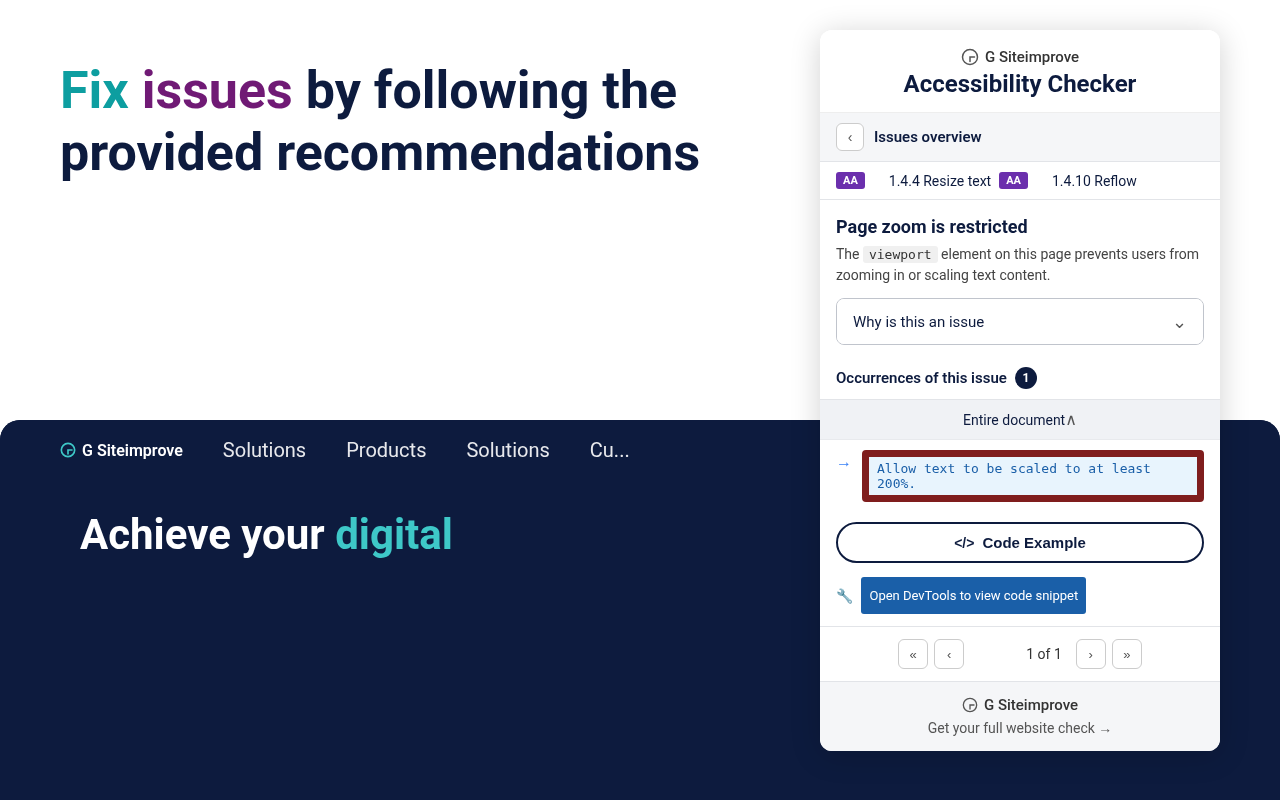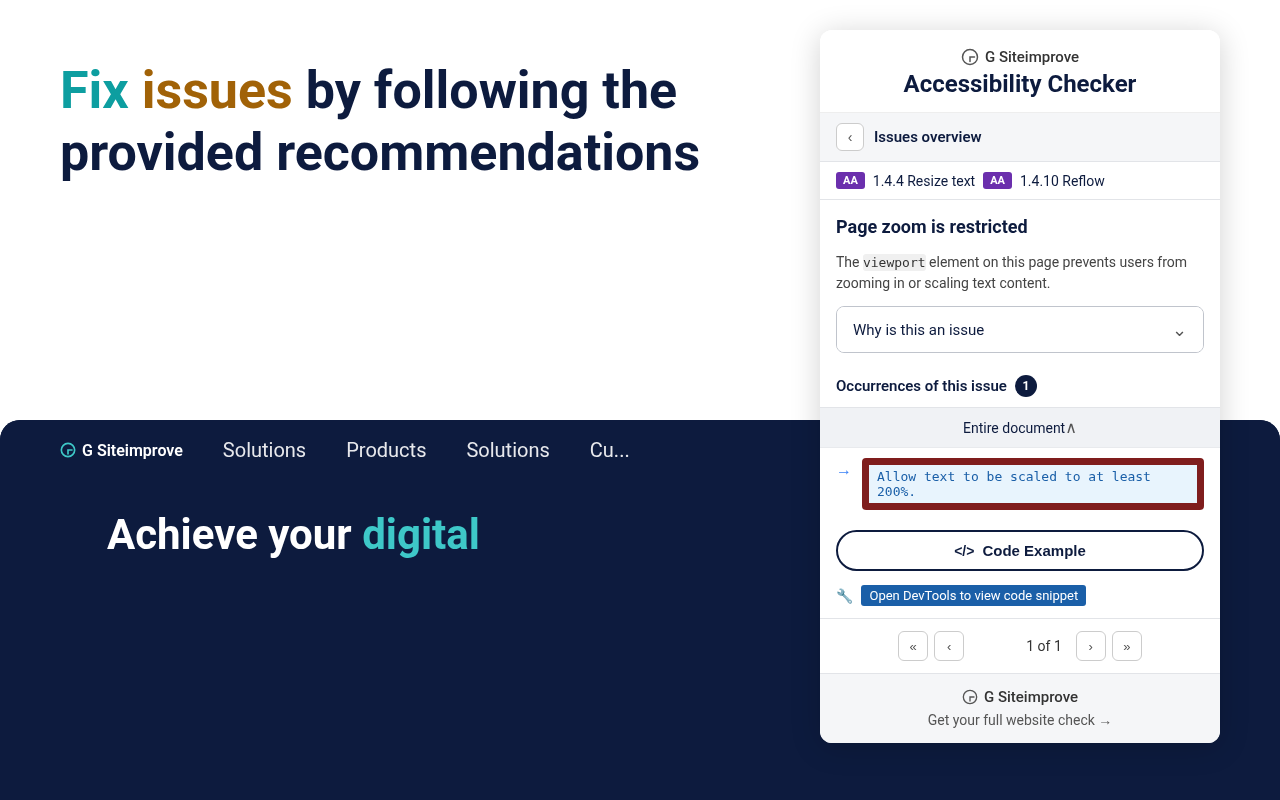--- a/index.html
+++ b/index.html
@@ -34,21 +34,21 @@
       font-weight: 700;
       line-height: 1.2;
       color: #0d1b3e;
     }
 
     .hero-title .highlight-fix {
       color: #0d9ea0;
     }
 
     .hero-title .highlight-issues {
-      color: #a16207;
+      color: #701a75;
     }
 
     .hero-subtitle {
       font-size: 52px;
       font-weight: 700;
       line-height: 1.2;
       color: #0d1b3e;
     }
 
     
@@ -81,23 +81,22 @@
       gap: 6px;
     }
 
     .nav-link {
       color: #fff;
       font-size: 20px;
       opacity: 0.9;
     }
 
     .bottom-hero {
-      padding: 30px 60px;
-      color: #fff;
-      margin-left: 47px;
+      padding: 30px 80px;
+      color: #fff;
     }
 
     .bottom-hero-title {
       font-size: 42px;
       font-weight: 700;
       color: #fff;
     }
 
     .bottom-hero-title .digital {
       color: #3ec8c8;
@@ -186,51 +185,51 @@
       color: #fff;
       font-size: 11px;
       font-weight: 700;
       padding: 2px 7px;
       border-radius: 3px;
     }
 
     .badge-item {
       display: flex;
       align-items: center;
-      gap: 8px;
+      gap: 24px;
     }
 
     .badge-label {
       font-size: 14px;
       color: #0d1b3e;
     }
 
     
     .issue-content {
       padding: 16px 16px 0;
     }
 
     .issue-title {
       font-size: 18px;
       font-weight: 700;
       color: #0d1b3e;
-      margin-bottom: 15px;
+      margin-bottom: 7px;
     }
 
     .issue-description {
       font-size: 14px;
       color: #444;
       line-height: 1.5;
       margin-bottom: 12px;
     }
 
     .issue-description code {
       background: #f0f0f0;
       border-radius: 3px;
-      padding: 1px 0;
+      padding: 1px 6px;
       font-family: monospace;
       font-size: 13px;
       color: #333;
     }
 
     
     .accordion {
       border: 1.5px solid #c0c4cc;
       border-radius: 8px;
       margin: 0 16px 12px;
@@ -362,21 +361,21 @@
 
     .wrench-icon {
       font-size: 14px;
       color: #555;
     }
 
     .devtools-link {
       background: #1a5fa8;
       color: #fff;
       font-size: 13px;
-      padding: 3px 8px;
+      padding: 11px 8px;
       border-radius: 3px;
       text-decoration: none;
       cursor: pointer;
     }
 
     
     .pagination {
       display: flex;
       align-items: center;
       justify-content: center;

